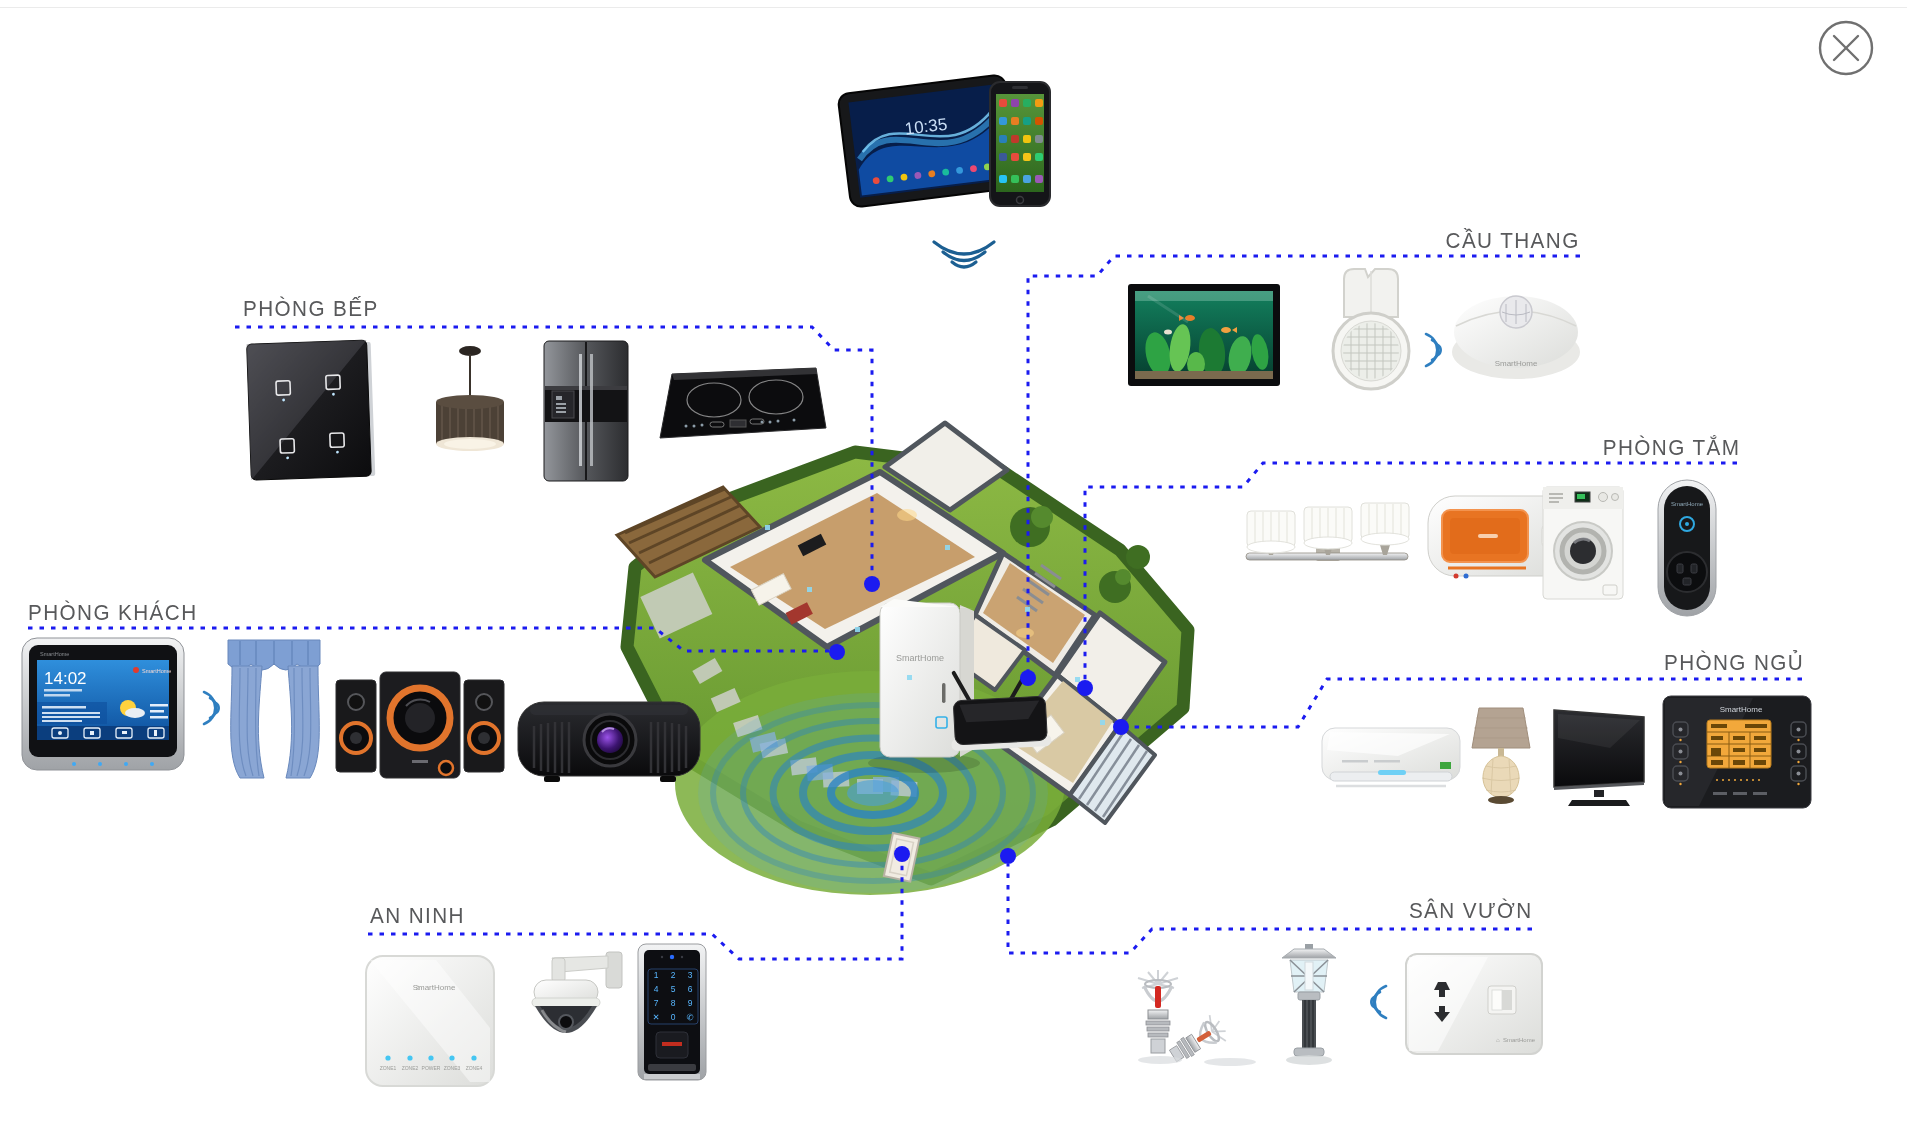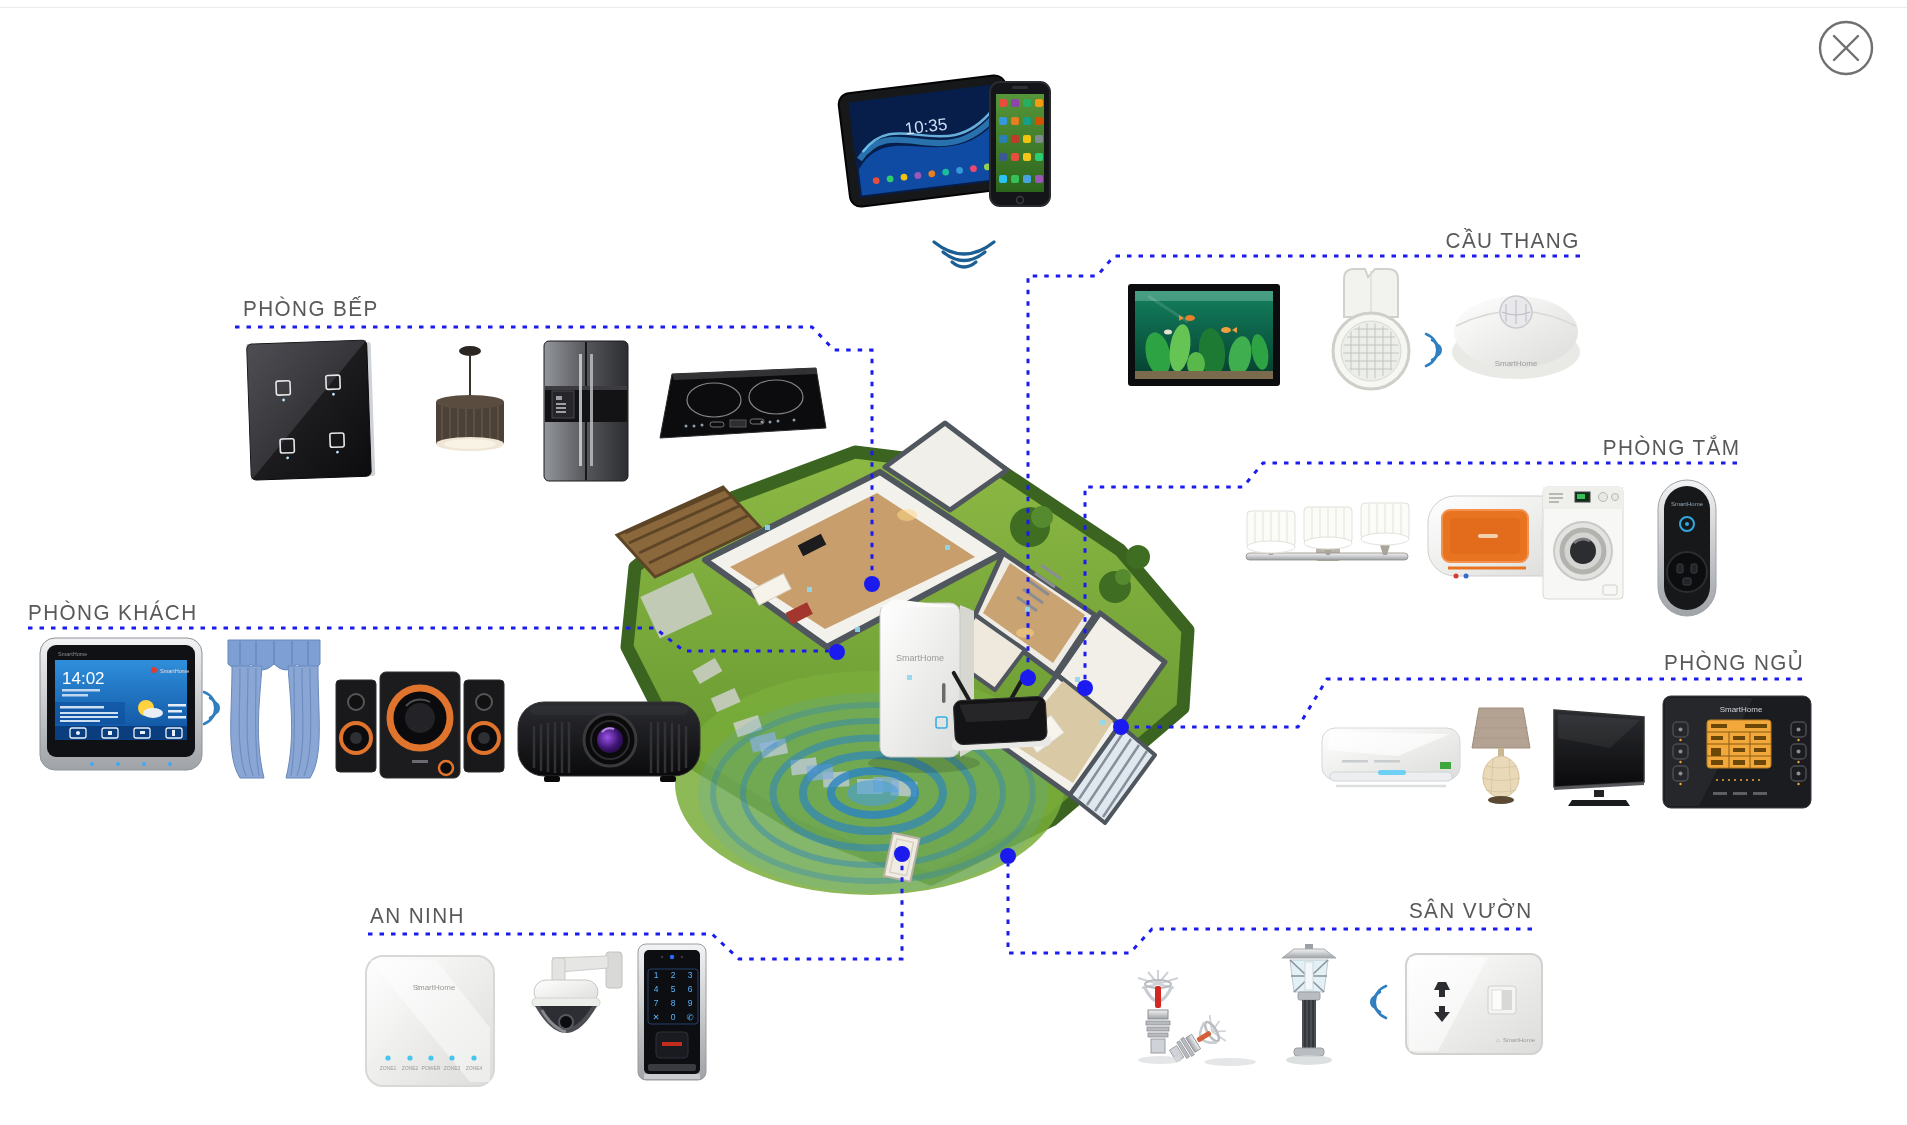--- a/index.html
+++ b/index.html
@@ -644,21 +644,21 @@
           <circle cx="98" cy="86" r="1"></circle>
         </g>
   <g fill="#5c5e64">
           <rect x="52" y="98" width="14" height="3"></rect>
           <rect x="72" y="98" width="14" height="3"></rect>
           <rect x="92" y="98" width="14" height="3"></rect>
         </g>
 </svg>
 </div>
 
-<div class="dev" style="left:36px;top:634px">
+<div class="dev" style="left:18px;top:634px">
 <svg width="172" height="146" viewBox="0 0 172 146">
   <rect x="4" y="4" width="162" height="132" rx="15" fill="url(#silver)" stroke="#8f9297"></rect>
   <rect x="11" y="11" width="148" height="112" rx="9" fill="#101114"></rect>
   <text x="22" y="22" font-size="5.5" fill="#8a8d92">SmartHome</text>
   <rect x="19" y="26" width="132" height="80" fill="url(#bluescr)"></rect>
   <text x="26" y="50" font-size="17" fill="#ffffff">14:02</text>
   <g fill="#dce9f7" opacity=".85">
           <rect x="26" y="55" width="38" height="2.5"></rect>
           <rect x="26" y="60" width="26" height="2.5"></rect>
         </g>

